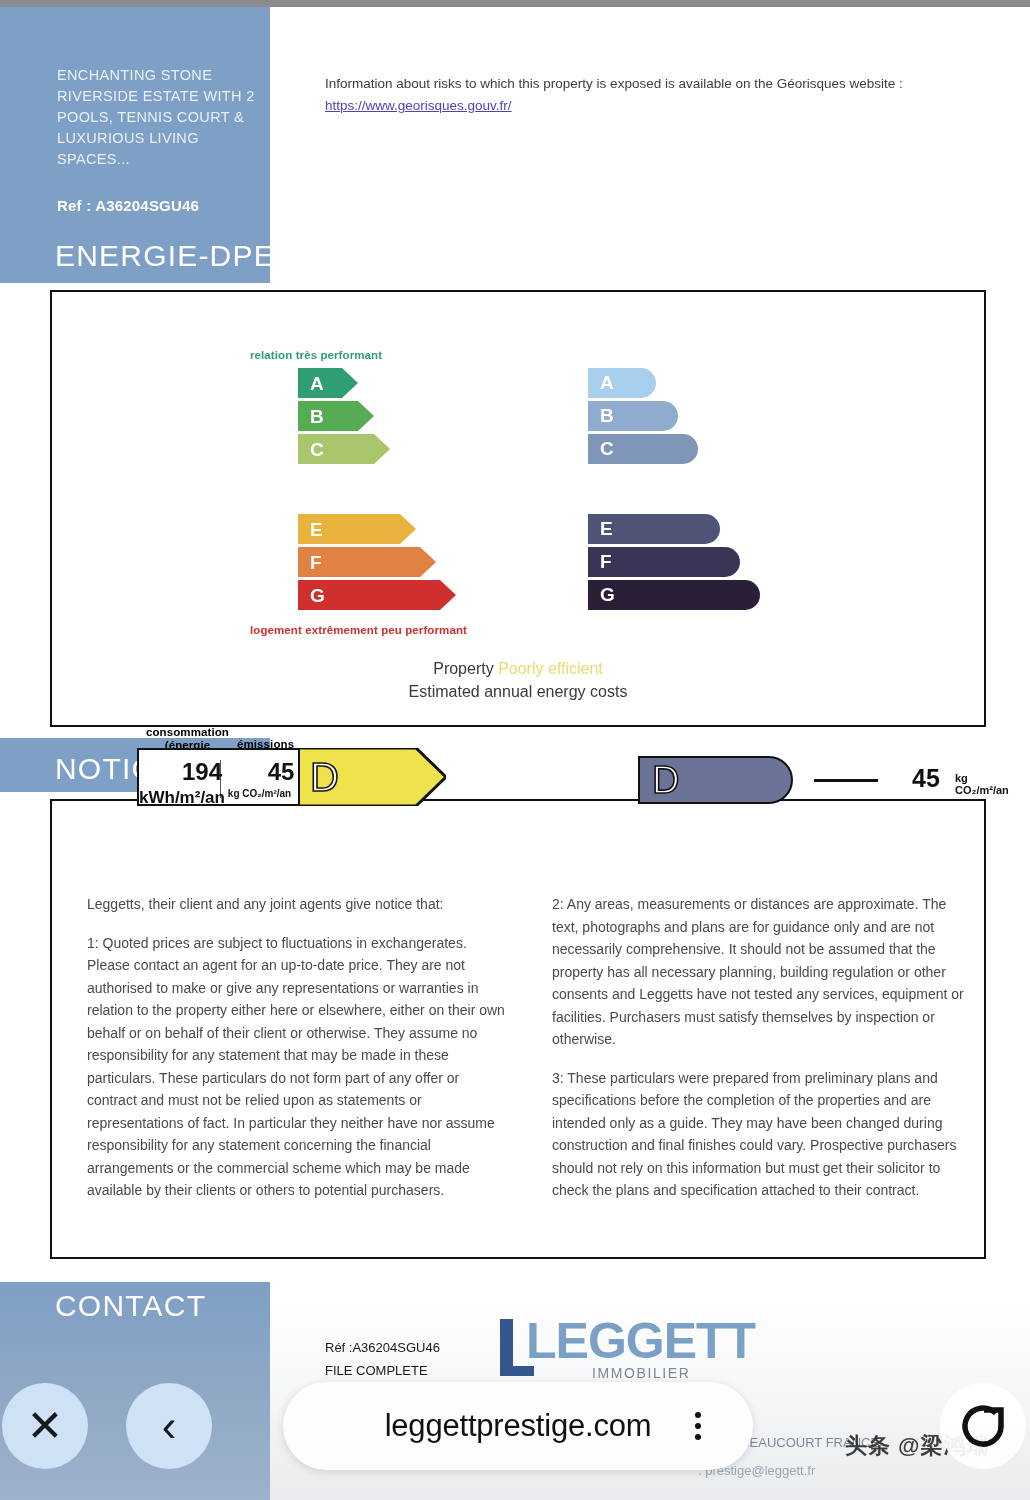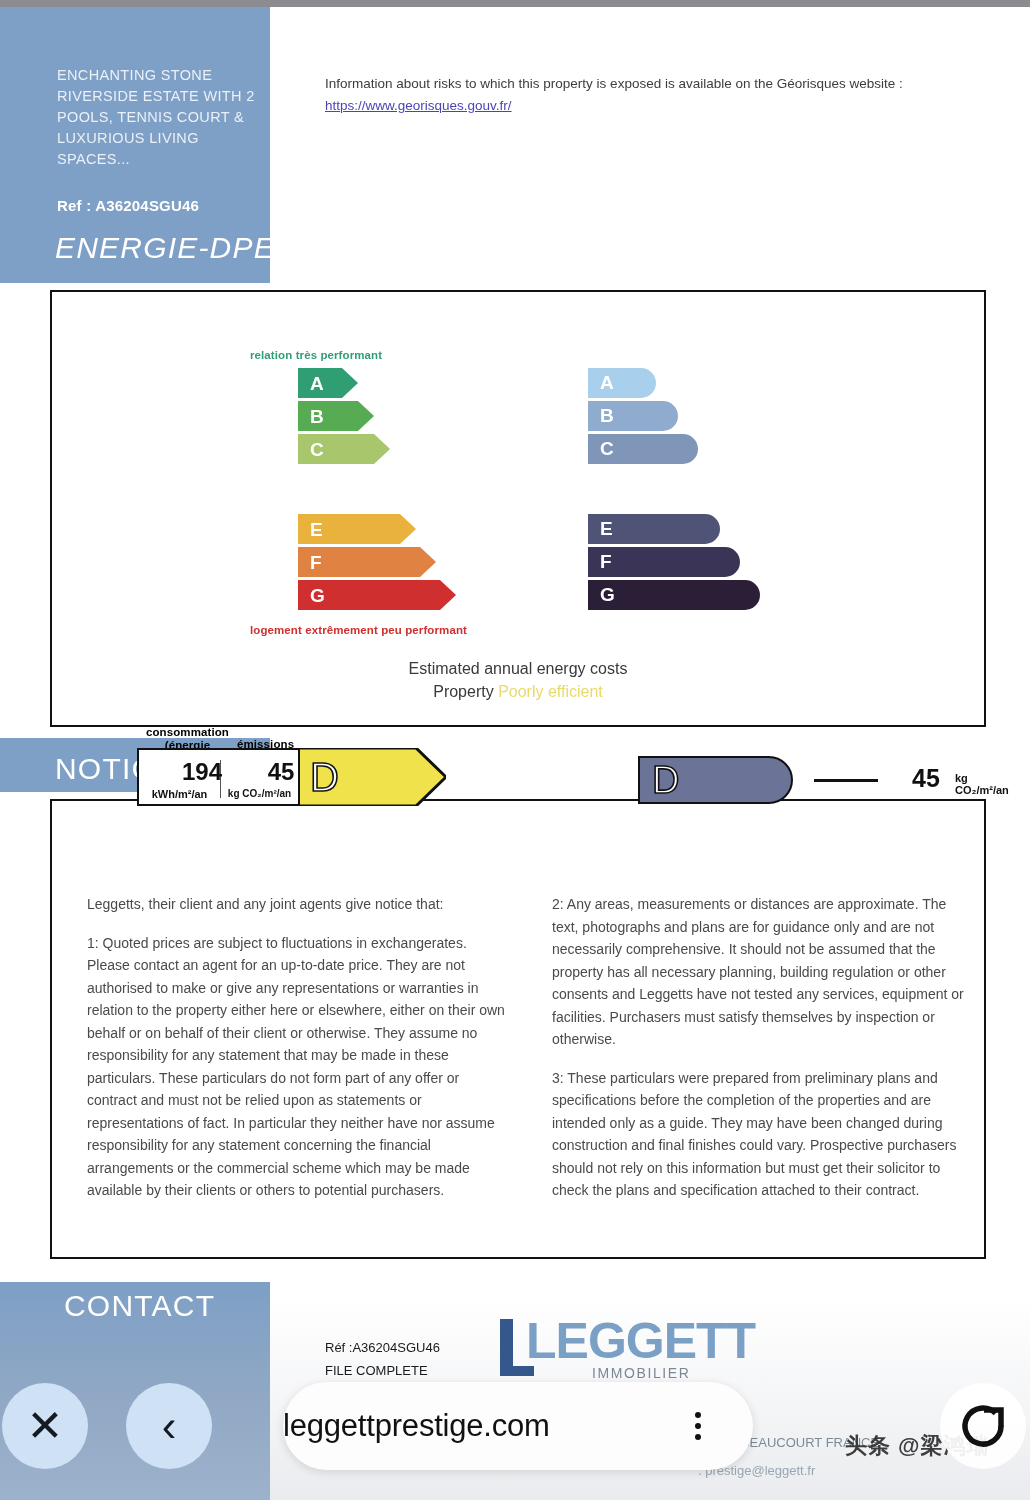--- a/index.html
+++ b/index.html
@@ -38,23 +38,23 @@
     font-weight:300;
   }
   .prop-ref{
     position:absolute; left:57px; top:190px; width:215px;
     color:#ffffff; font-size:15px; font-weight:700; letter-spacing:.2px;
   }
   .sect-head{
     position:absolute; left:55px; color:#ffffff;
     font-size:30px; font-weight:300; letter-spacing:1.2px;
   }
-  #h-energie{ top:224px;font-style:italic; }
+  #h-energie{ top:232px; }
   #h-notice { top:745px; }
-  #h-contact{ top:1282px;margin-left:9px; }
+  #h-contact{ top:1282px; }
 
   
   .georisques{
     position:absolute; left:325px; top:66px; width:660px;
     font-size:13.5px; color:#3d3d3d; line-height:22px; font-weight:300;
   }
   .georisques a{ color:#4a44b8; text-decoration:underline;text-align:right; }
 
   
   .dpe-box{
@@ -81,21 +81,21 @@
   
   .cbar{ position:absolute; height:30px; display:flex; align-items:center;
          border-radius:0 16px 16px 0; }
   .cbar .letter{ color:#fff; font-size:19px; font-weight:700; margin-left:12px; letter-spacing:.5px; }
   .value-box{
     position:absolute; left:85px; top:456px; width:163px; height:58px;
     border:2px solid #111; background:#fff; z-index:4;
   }
   .vb-split{ position:absolute; left:81px; top:10px; width:1px; height:38px; background:#555; }
   .vnum{ position:absolute; top:8px; font-size:24px; font-weight:700; color:#111; text-align:center;padding-left:43px; }
-  .vunit{ position:absolute; top:38px; font-size:11px; font-weight:700; color:#111; text-align:center; }
+  .vunit{ position:absolute; top:38px; font-size:17px; font-weight:700; color:#111; text-align:center; }
 
   .d-arrow{
     position:absolute; left:246px; top:456px; width:148px; height:58px; z-index:3;
   }
   .d-letter{
     position:absolute; left:258px; top:463px; z-index:5;
     font-size:40px; color:#ffffff; font-weight:400; line-height:44px;
     -webkit-text-stroke:1.6px #111;
   }
 
@@ -169,21 +169,21 @@
     display:flex; align-items:center; justify-content:center;
   }
   #btn-close{ left:2px;  top:1383px; width:86px; height:86px; }
   #btn-back { left:126px; top:1383px; width:86px; height:86px; }
   .nav-glyph{ color:#141a22; font-size:44px; font-weight:400; line-height:1; }
 
   .urlbar{
     position:absolute; left:283px; top:1382px; width:470px; height:88px;
     background:#fdfdfd; border-radius:44px;
     box-shadow:0 2px 10px rgba(0,0,0,.12);
-    display:flex; align-items:center; justify-content:flex-start;
+    display:flex; align-items:center; justify-content:center;
   }
   .urltext{ font-size:31px; color:#111; letter-spacing:-.2px; }
   .kebab{ position:absolute; right:52px; top:50%; transform:translateY(-50%);
           display:flex; flex-direction:column; gap:5px; }
   .kebab i{ width:6px; height:6px; border-radius:50%; background:#111; display:block; }
 
   #btn-reload{ position:absolute; left:940px; top:1383px; width:86px; height:86px;
                border-radius:50%; background:rgba(255,255,255,.92);
                display:flex; align-items:center; justify-content:center; }
 </style>
@@ -301,22 +301,22 @@
     <div class="passoire">passoire<br>énergétique</div>
 
     <div class="cd-wrap"></div>
     <div class="cd-letter">D</div>
     <div class="c-line"></div>
     <div class="c-val">45</div>
     <div class="c-unit">kg CO₂/m²/an</div>
   </div>
 
   <div class="eff">
+    <div><span>Property </span><span class="hl">Poorly efficient</span></div>
     <div>Estimated annual energy costs</div>
-    <div><span>Property </span><span class="hl">Poorly efficient</span></div>
   </div>
 
   <div class="notice-box">
     <div class="ncol ncol-l">
       <p>Leggetts, their client and any joint agents give notice that:</p>
       <p>1: Quoted prices are subject to fluctuations in exchangerates. Please contact an agent for an up-to-date price. They are not authorised to make or give any representations or warranties in relation to the property either here or elsewhere, either on their own behalf or on behalf of their client or otherwise. They assume no responsibility for any statement that may be made in these particulars. These particulars do not form part of any offer or contract and must  not be relied upon as statements or representations of fact. In particular they neither have nor assume responsibility for any statement concerning the financial arrangements or the commercial scheme which may be made available by their clients or others to potential purchasers.</p>
     </div>
     <div class="ncol ncol-r">
       <p>2: Any areas, measurements or distances are approximate. The text, photographs and plans are for guidance only and are not necessarily comprehensive. It should not be assumed that the property has all necessary planning, building regulation or other consents and Leggetts have not tested any services, equipment or facilities. Purchasers must satisfy themselves by inspection or otherwise.</p>
       <p>3: These particulars were prepared from preliminary plans and specifications before the completion of the properties and are intended only as a guide. They may have been changed during construction and final finishes could vary. Prospective purchasers should not rely on this information but must get their solicitor to check the plans and specification attached to their contract.</p>

